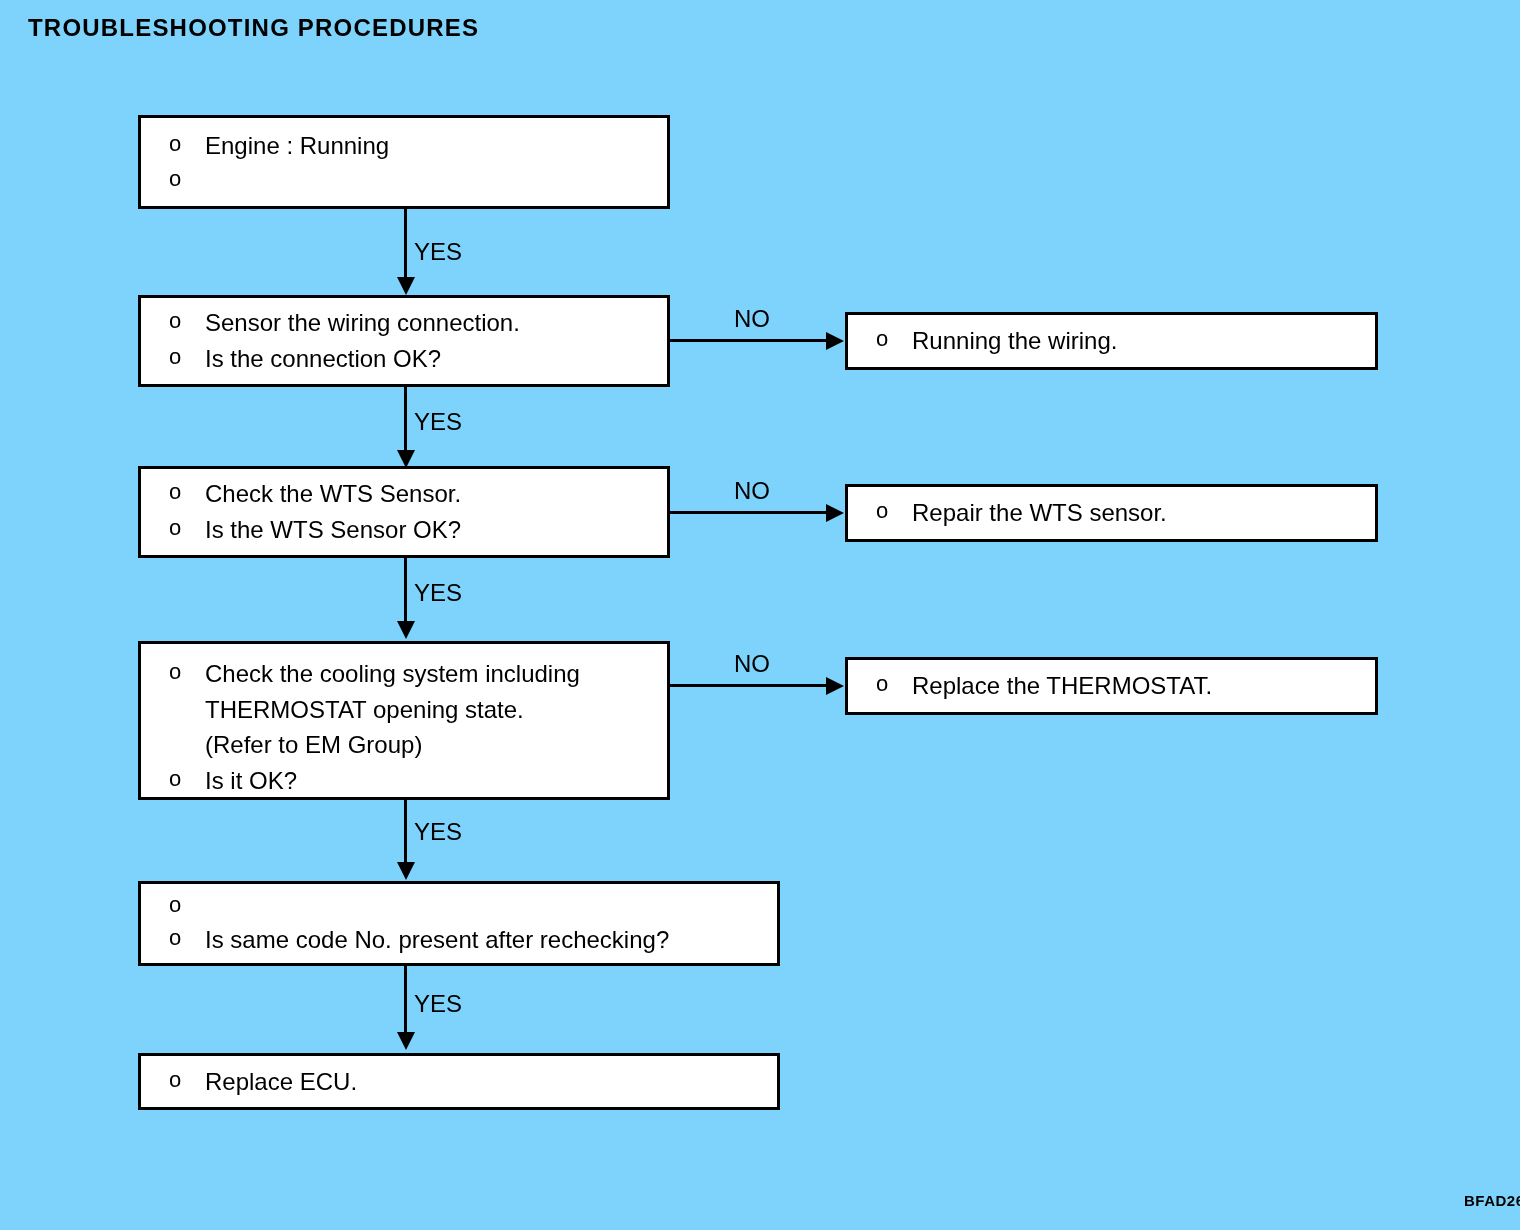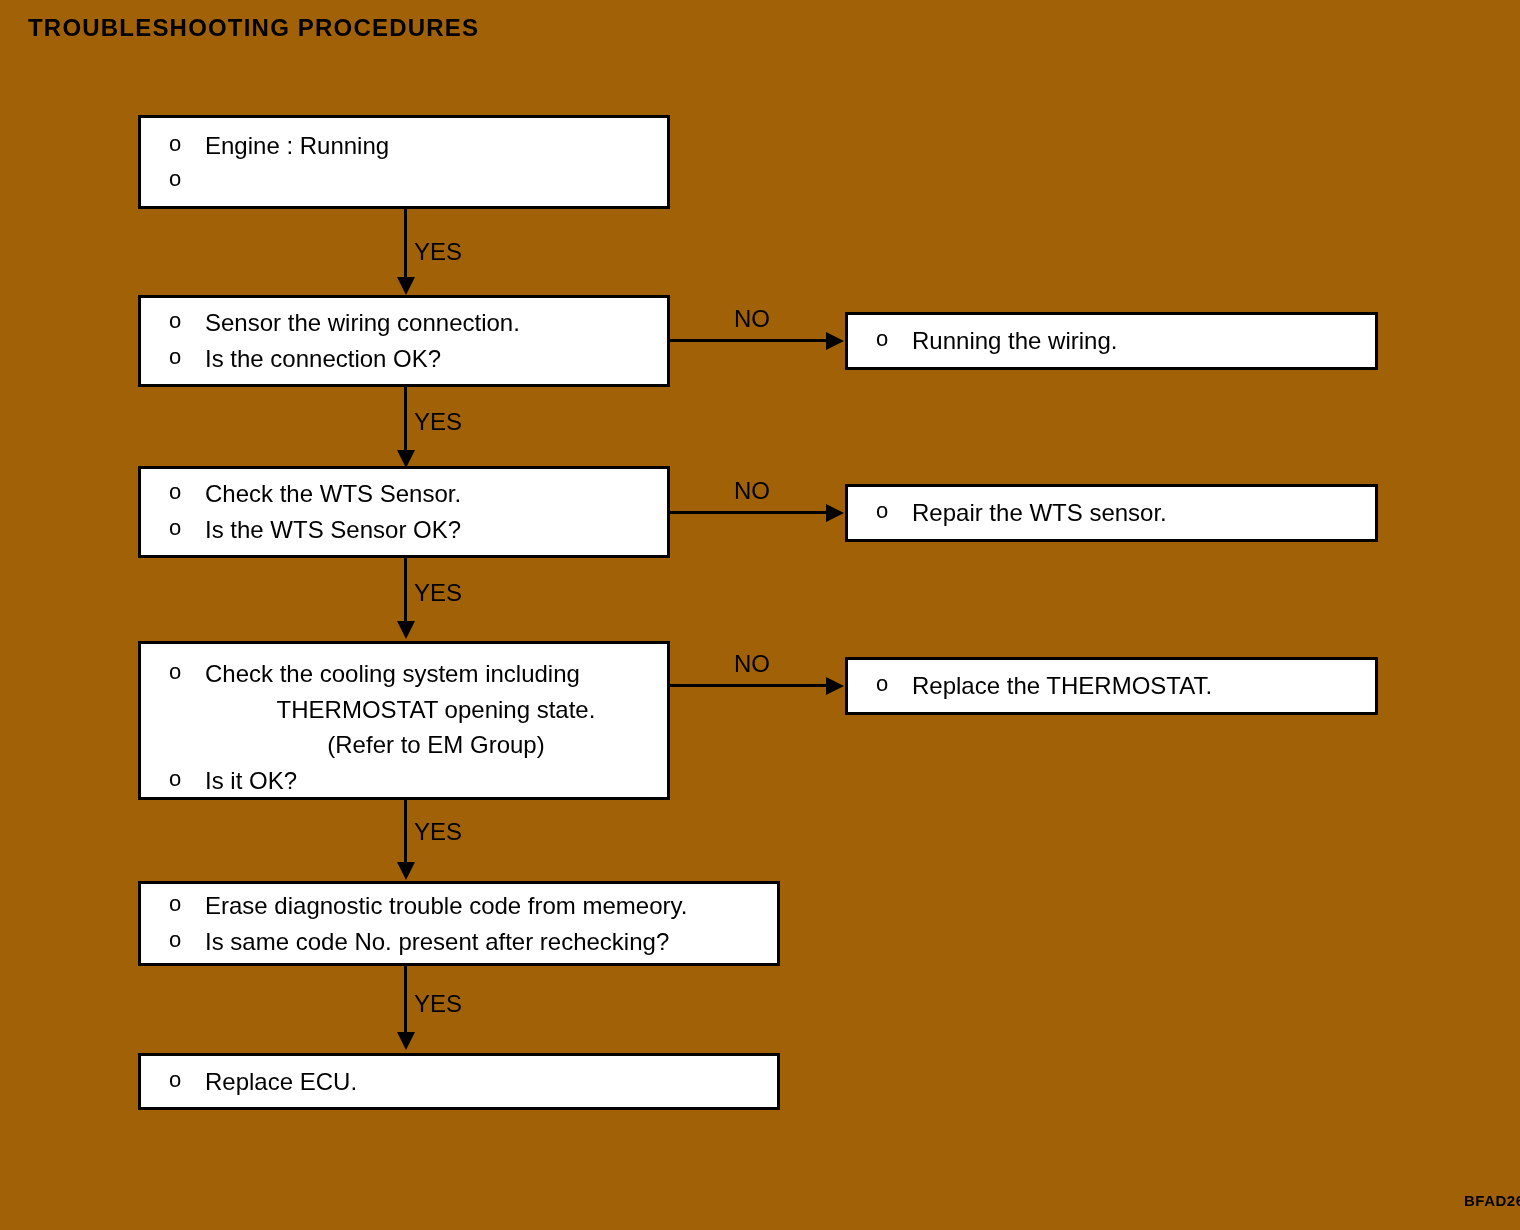--- a/index.html
+++ b/index.html
@@ -9,21 +9,21 @@
   }
   body {
     font-family: "Liberation Sans", sans-serif;
     color: #000000;
   }
   #page {
     position: relative;
     width: 1520px;
     height: 1230px;
     overflow: hidden;
-    background: #a16207;
+    background: #7dd3fc;
   }
 
   
   .page-title {
     position: absolute;
     left: 28px;
     top: 14px;
     font-size: 24px;
     font-weight: bold;
     letter-spacing: 1.2px;
@@ -53,21 +53,20 @@
     flex: 0 0 36px;
     font-size: 22px;
     line-height: 1.48;
   }
   .line-text { }
   .cont-text {
     padding-left: 64px;
     font-size: 24px;
     line-height: 1.48;
     white-space: nowrap;
-    text-align: center;
   }
 
   
   .vline {
     position: absolute;
     width: 3px;
     background: #000000;
   }
   .hline {
     position: absolute;
@@ -202,21 +201,20 @@
     </div>
   </div>
 
   <div class="vline" style="left:404px; top:800px; height:69px;"></div>
   <div class="arrow-down" style="left:397px; top:862px;"></div>
   <div class="edge-label" style="left:414px; top:818px;">YES</div>
 
   <div class="node" style="left:138px; top:881px; width:642px; height:85px;">
     <div class="node-line">
       <span class="bullet">o</span>
-      <span class="line-text">Erase diagnostic trouble code from memeory.</span>
     </div>
     <div class="node-line">
       <span class="bullet">o</span>
       <span class="line-text">Is same code No. present after rechecking?</span>
     </div>
   </div>
 
   <div class="vline" style="left:404px; top:966px; height:70px;"></div>
   <div class="arrow-down" style="left:397px; top:1032px;"></div>
   <div class="edge-label" style="left:414px; top:990px;">YES</div>

